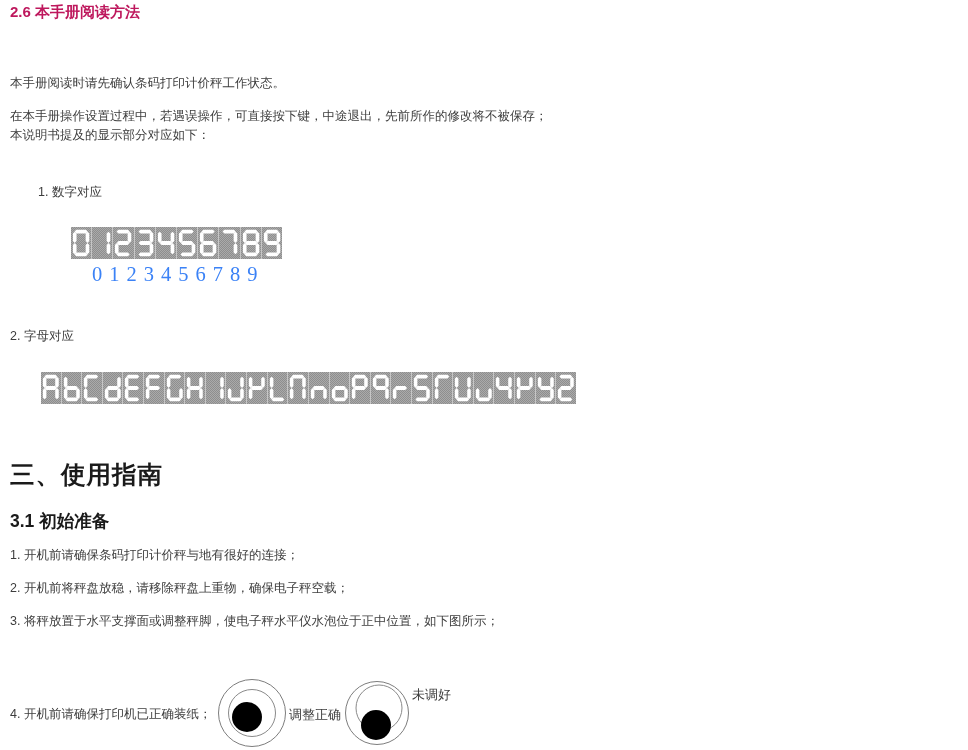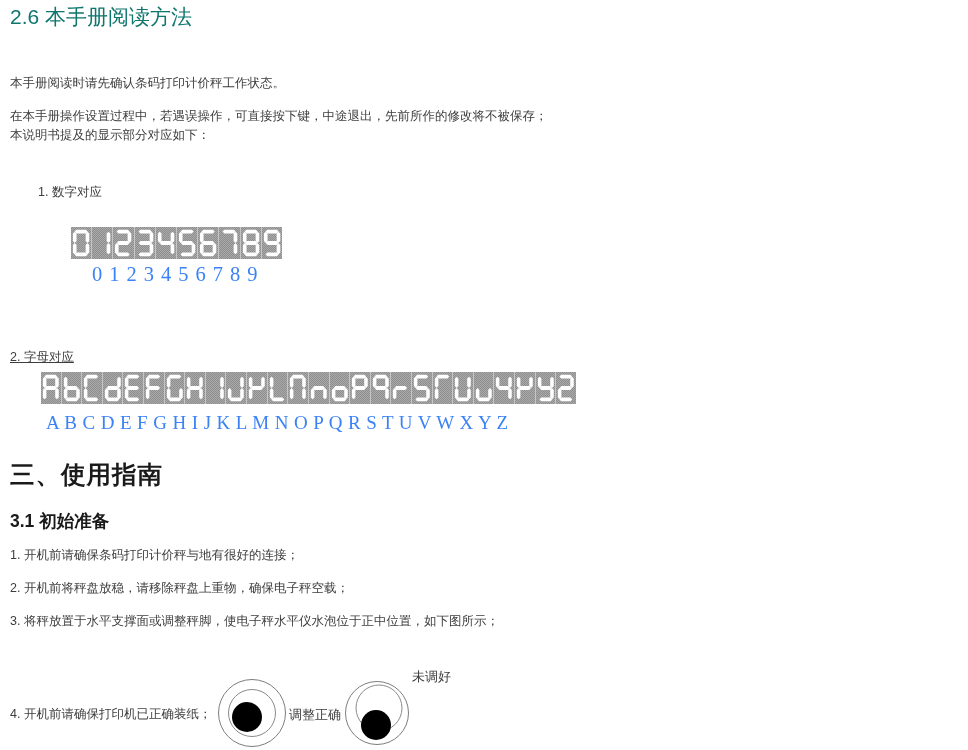--- a/index.html
+++ b/index.html
@@ -2,21 +2,21 @@
 <html><head>
 <meta charset="utf-8">
 <style>
   html,body{margin:0;padding:0;background:#fff;}
   .page{
     position:relative;width:968px;height:750px;background:#fff;overflow:hidden;
     font-family:"Liberation Sans","DejaVu Sans",sans-serif;color:#383838;
   }
   .abs{position:absolute;left:10px;white-space:nowrap;}
   .h-major{font-size:24.5px;font-weight:bold;color:#1a1a1a;letter-spacing:1px;}
-  .h-sub{font-size:21px;font-weight:normal;color:#0f766e;}
+  .h-sub{font-size:15px;font-weight:bold;color:#be185d;}
   .h-sub2{font-size:17.5px;font-weight:bold;color:#1a1a1a;}
   .body-text{font-size:12.5px;color:#3d3d3d;}
   
   .seg-display{
     position:absolute;display:flex;align-items:stretch;
     background-image:conic-gradient(#8e8e8e 25%, #aaaaaa 0 50%, #8e8e8e 0 75%, #aaaaaa 0);
     background-size:2px 2px;
   }
   .seg-cell{flex:1 1 auto;height:100%;border-right:1px solid #c6c6c6;display:block;}
   .seg-cell:last-child{border-right:none;}
@@ -110,21 +110,21 @@
         <polygon points="16.3,4.3999999999999995 18.1,6.199999999999999 18.1,13.2 16.3,15 14.5,13.2 14.5,6.199999999999999" fill="#ffffff"></polygon>
         <polygon points="16.3,15 18.1,16.8 18.1,23.8 16.3,25.6 14.5,23.8 14.5,16.8" fill="#ffffff"></polygon>
         <polygon points="3.5,25.7 5.3,23.9 14.7,23.9 16.5,25.7 14.7,27.5 5.3,27.5" fill="#ffffff"></polygon>
         <polygon points="3.7,4.3999999999999995 5.5,6.199999999999999 5.5,13.2 3.7,15 1.9000000000000001,13.2 1.9000000000000001,6.199999999999999" fill="#ffffff"></polygon>
         <polygon points="3.7,15 5.5,13.2 14.5,13.2 16.3,15 14.5,16.8 5.5,16.8" fill="#ffffff"></polygon>
       </svg>
     </div>
 
   <div class="serif-row serif-digits" style="left:92px;top:263px;">0123456789</div>
 
-  <div class="abs body-text" style="top:349px;text-decoration:underline;">2. 字母对应</div>
+  <div class="abs body-text" style="top:328px;">2. 字母对应</div>
 
   <div class="seg-display" style="left:41px;top:372px;width:535px;height:32px;">
       <svg viewBox="0 0 20 30" preserveAspectRatio="none" class="seg-cell">
         <polygon points="3.5,4.3 5.3,2.5 14.7,2.5 16.5,4.3 14.7,6.1 5.3,6.1" fill="#ffffff"></polygon>
         <polygon points="16.3,4.3999999999999995 18.1,6.199999999999999 18.1,13.2 16.3,15 14.5,13.2 14.5,6.199999999999999" fill="#ffffff"></polygon>
         <polygon points="16.3,15 18.1,16.8 18.1,23.8 16.3,25.6 14.5,23.8 14.5,16.8" fill="#ffffff"></polygon>
         <polygon points="3.7,15 5.5,16.8 5.5,23.8 3.7,25.6 1.9000000000000001,23.8 1.9000000000000001,16.8" fill="#ffffff"></polygon>
         <polygon points="3.7,4.3999999999999995 5.5,6.199999999999999 5.5,13.2 3.7,15 1.9000000000000001,13.2 1.9000000000000001,6.199999999999999" fill="#ffffff"></polygon>
         <polygon points="3.7,15 5.5,13.2 14.5,13.2 16.3,15 14.5,16.8 5.5,16.8" fill="#ffffff"></polygon>
       </svg>
@@ -277,21 +277,20 @@
       </svg>
       <svg viewBox="0 0 20 30" preserveAspectRatio="none" class="seg-cell">
         <polygon points="3.5,4.3 5.3,2.5 14.7,2.5 16.5,4.3 14.7,6.1 5.3,6.1" fill="#ffffff"></polygon>
         <polygon points="16.3,4.3999999999999995 18.1,6.199999999999999 18.1,13.2 16.3,15 14.5,13.2 14.5,6.199999999999999" fill="#ffffff"></polygon>
         <polygon points="3.5,25.7 5.3,23.9 14.7,23.9 16.5,25.7 14.7,27.5 5.3,27.5" fill="#ffffff"></polygon>
         <polygon points="3.7,15 5.5,16.8 5.5,23.8 3.7,25.6 1.9000000000000001,23.8 1.9000000000000001,16.8" fill="#ffffff"></polygon>
         <polygon points="3.7,15 5.5,13.2 14.5,13.2 16.3,15 14.5,16.8 5.5,16.8" fill="#ffffff"></polygon>
       </svg>
     </div>
 
-  <div class="serif-row serif-letters" style="left:46px;top:412px;">A B C D E F G H I J K L M N O P Q R S T U V W X Y Z</div>
 
   <div class="abs h-major" style="top:458px;">三、使用指南</div>
 
   <div class="abs h-sub2" style="top:509px;">3.1 初始准备</div>
 
   <div class="abs body-text" style="top:547px;">1. 开机前请确保条码打印计价秤与地有很好的连接；</div>
   <div class="abs body-text" style="top:580px;">2. 开机前将秤盘放稳，请移除秤盘上重物，确保电子秤空载；</div>
   <div class="abs body-text" style="top:613px;">3. 将秤放置于水平支撑面或调整秤脚，使电子秤水平仪水泡位于正中位置，如下图所示；</div>
   <div class="abs body-text" style="top:706px;">4. 开机前请确保打印机已正确装纸；</div>
 
@@ -300,15 +299,15 @@
     <circle cx="35" cy="35" r="23.5" fill="none" stroke="#8a8a8a" stroke-width="1"></circle>
     <circle cx="30" cy="39" r="15" fill="#000"></circle>
   </svg>
   <div class="ind-label" style="left:289px;top:706px;">调整正确</div>
 
   <svg class="indicator" style="left:344px;top:680px;" width="66" height="66" viewBox="0 0 66 66">
     <circle cx="33" cy="33" r="31.5" fill="none" stroke="#7d7d7d" stroke-width="1"></circle>
     <circle cx="35" cy="28" r="23" fill="none" stroke="#8a8a8a" stroke-width="1"></circle>
     <circle cx="32" cy="45" r="15" fill="#000"></circle>
   </svg>
-  <div class="ind-label" style="left:412px;top:668px;">未调好</div>
+  <div class="ind-label" style="left:412px;top:686px;">未调好</div>
 
 </div>
 
 </body></html>

